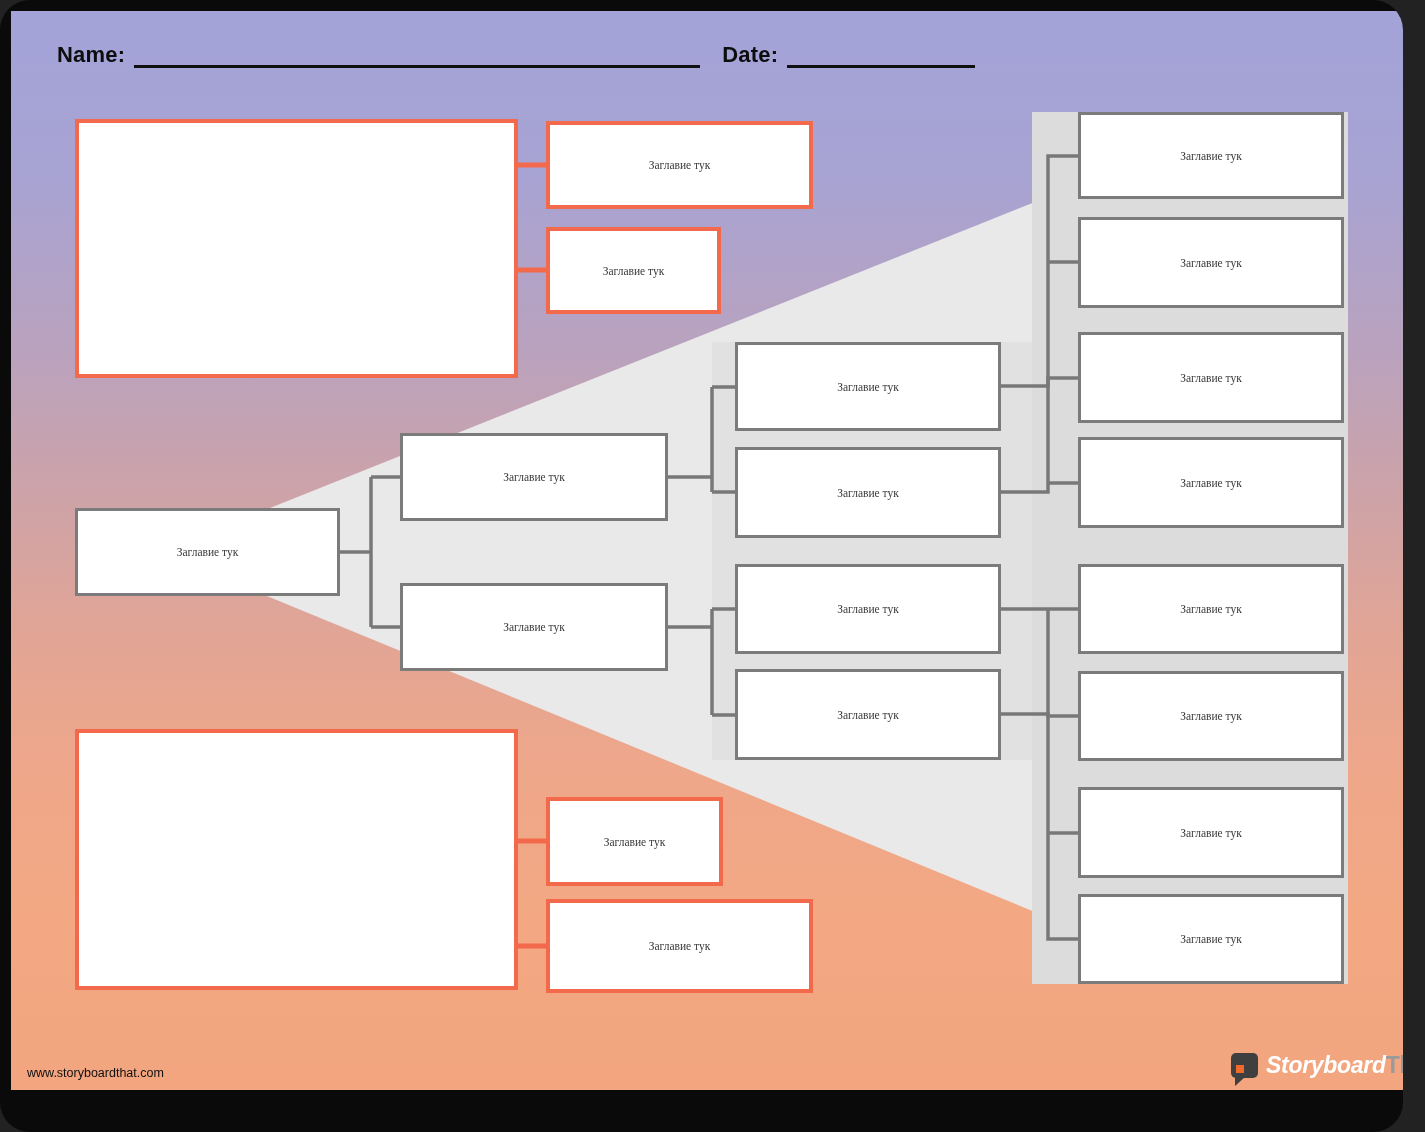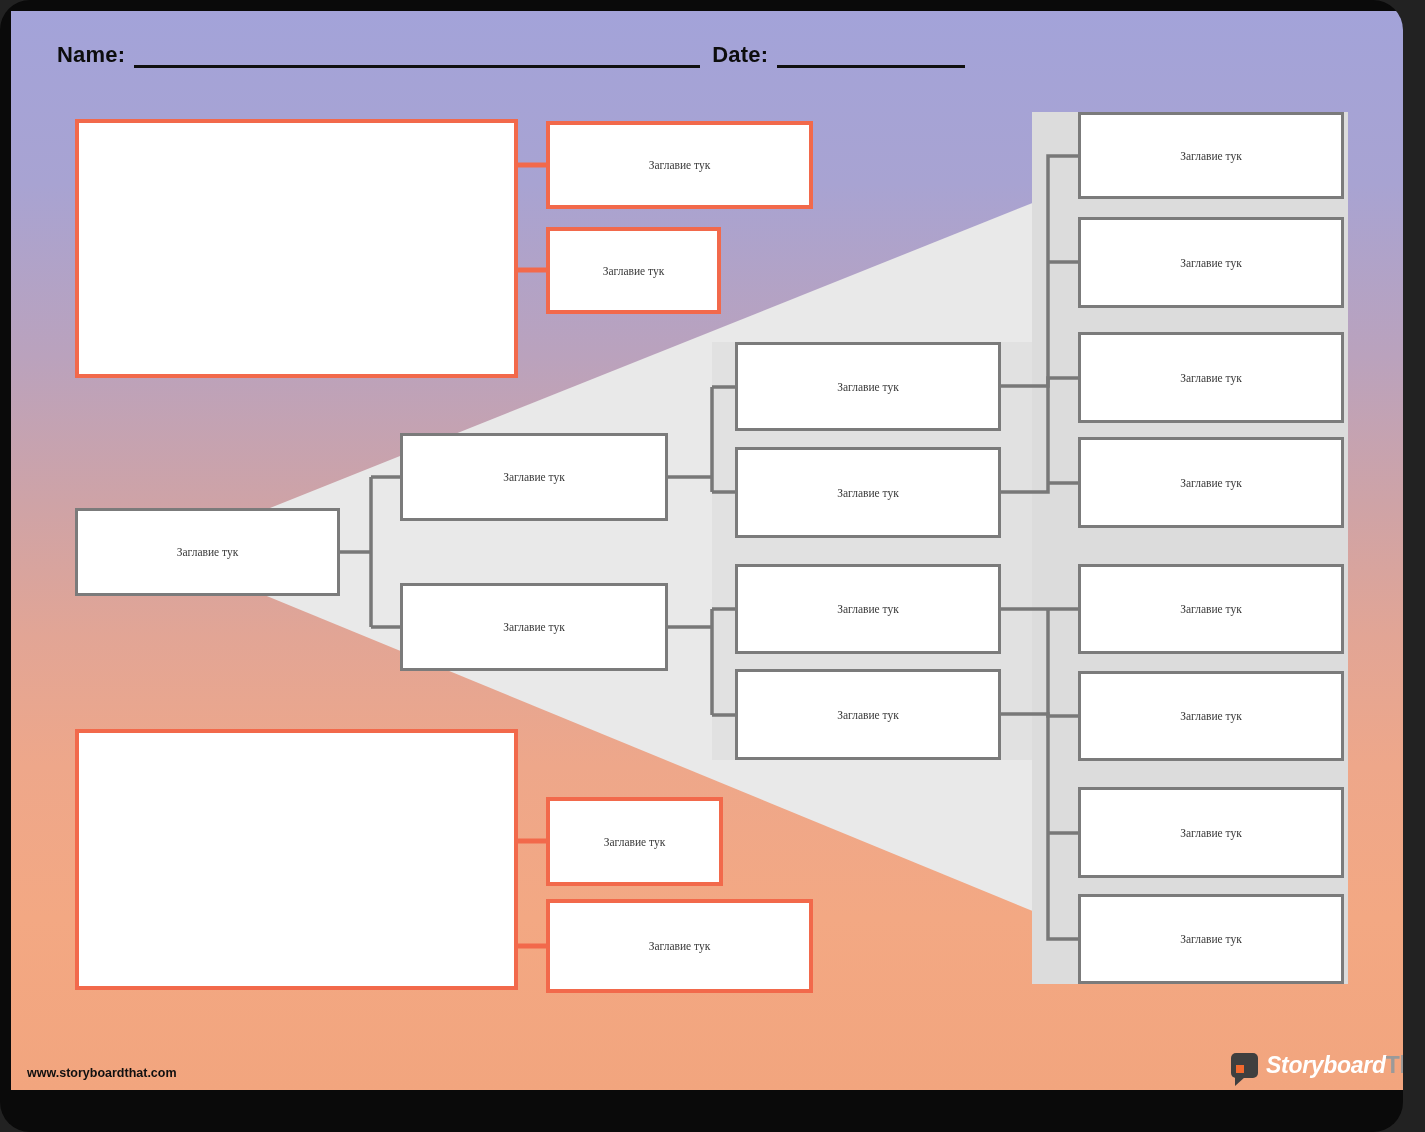--- a/index.html
+++ b/index.html
@@ -14,36 +14,36 @@
     background:linear-gradient(180deg,
       #a3a3d9 0%, #a8a3d2 16%, #baa2bd 32%, #cfa3a6 46%,
       #e2a595 58%, #eea78a 70%, #f3a883 84%, #f2a57e 100%);
   }
   svg.layer { position:absolute; left:0; top:0; pointer-events:none; }
 
   .hdr { position:absolute; left:57px; top:42px; display:flex; align-items:flex-end; }
   .hlabel { font-size:22px; font-weight:bold; color:#0d0d0d; letter-spacing:0.2px; }
   .fill-line { display:inline-block; border-bottom:3px solid #101010; height:24px; margin-left:9px; }
   .name-line { width:566px; }
-  .date-label { margin-left:12px; }
+  .date-label { margin-left:22px; }
   .date-line { width:188px; }
 
   .node {
     position:absolute; background:#ffffff;
     display:flex; align-items:center; justify-content:center;
     text-align:center;
     font-family:"Liberation Serif", serif; font-size:11.5px; color:#3b3b3b;
   }
   .gbox { border:3px solid #7b7b7b; }
   .obox { border:4px solid #f2694b; }
   .bigbox { border:4px solid #f2694b; }
 
   .site {
     position:absolute; left:27px; top:1066px;
-    font-size:12.5px; font-weight:bold; color:#101010;
+    font-size:12.5px; font-weight:normal; color:#101010;
   }
   .logo { position:absolute; left:1231px; top:1052px; display:flex; align-items:center; }
   .logo-icon { position:relative; width:27px; height:25px; background:#3f3f3f; border-radius:5px; margin-right:8px; }
   .logo-icon::before {
     content:""; position:absolute; left:4px; bottom:-8px;
     width:0; height:0; border-top:9px solid #3f3f3f; border-right:10px solid transparent;
   }
   .logo-icon::after {
     content:""; position:absolute; left:5px; bottom:5px; width:8px; height:8px; background:#f2692e;
   }

